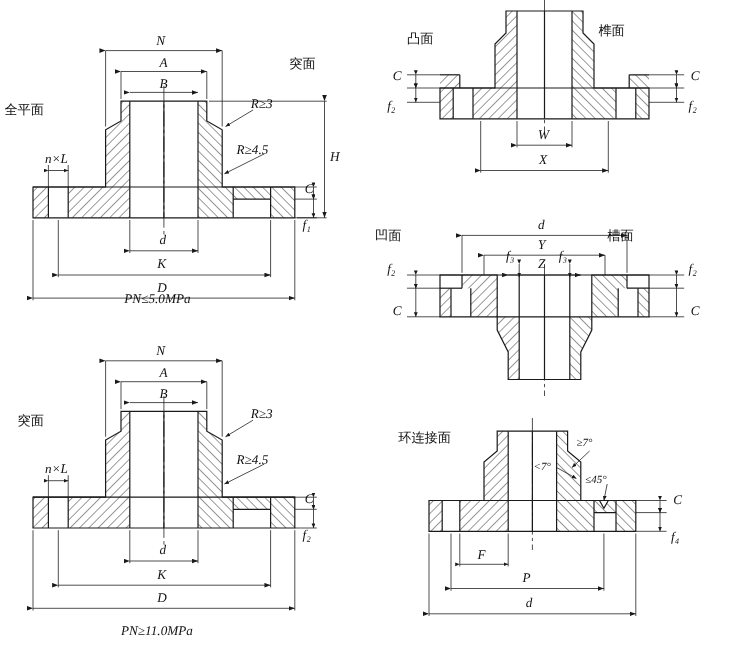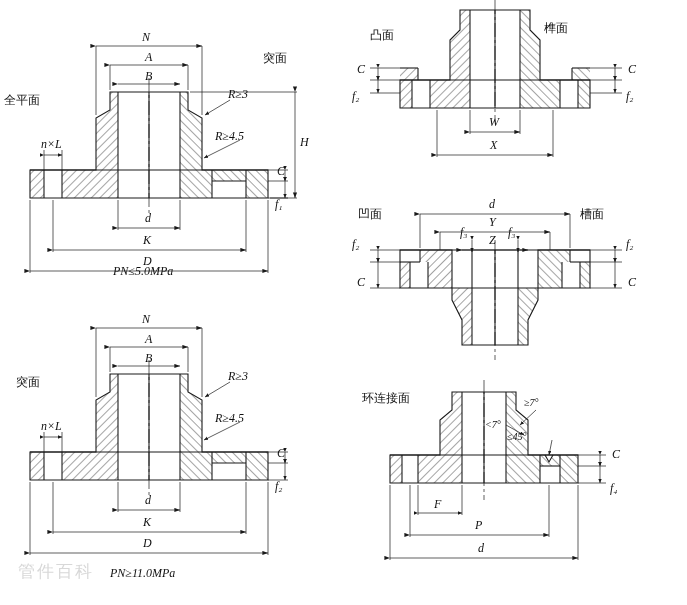--- a/index.html
+++ b/index.html
@@ -350,37 +350,36 @@
 
 <div class="lbl cn" style="left:370px;top:29px">凸面</div>
 <div class="lbl cn" style="left:544px;top:22px">榫面</div>
 <div class="lbl it" style="left:357px;top:63px">C</div>
 <div class="lbl it" style="left:352px;top:90px">f₂</div>
 <div class="lbl it" style="left:628px;top:63px">C</div>
 <div class="lbl it" style="left:626px;top:90px">f₂</div>
 <div class="lbl it" style="left:489px;top:116px">W</div>
 <div class="lbl it" style="left:490px;top:139px">X</div>
 
-<div class="lbl cn" style="left:358px;top:208px">凹面</div>
-<div class="lbl cn" style="left:580px;top:208px">槽面</div>
+<div class="lbl cn" style="left:341px;top:208px">凹面</div>
+<div class="lbl cn" style="left:552px;top:208px">槽面</div>
 <div class="lbl it" style="left:489px;top:198px">d</div>
 <div class="lbl it" style="left:489px;top:216px">Y</div>
 <div class="lbl it" style="left:489px;top:234px">Z</div>
 <div class="lbl it" style="left:352px;top:238px">f₂</div>
 <div class="lbl it" style="left:357px;top:276px">C</div>
 <div class="lbl it" style="left:626px;top:238px">f₂</div>
 <div class="lbl it" style="left:628px;top:276px">C</div>
 <div class="lbl it" style="left:460px;top:226px">f₃</div>
 <div class="lbl it" style="left:508px;top:226px">f₃</div>
 
 <div class="lbl cn" style="left:362px;top:392px">环连接面</div>
 <div class="lbl it sm" style="left:524px;top:398px">≥7°</div>
 <div class="lbl it sm" style="left:485px;top:420px">&lt;7°</div>
-<div class="lbl it sm" style="left:507px;top:432px">≤45°</div>
+<div class="lbl it sm" style="left:532px;top:432px">≤45°</div>
 <div class="lbl it" style="left:612px;top:448px">C</div>
 <div class="lbl it" style="left:610px;top:482px">f₄</div>
 <div class="lbl it" style="left:434px;top:498px">F</div>
 <div class="lbl it" style="left:475px;top:519px">P</div>
 <div class="lbl it" style="left:478px;top:542px">d</div>
 
-<div class="wm">管件百科</div>
 
 </div>
 
 </body></html>

